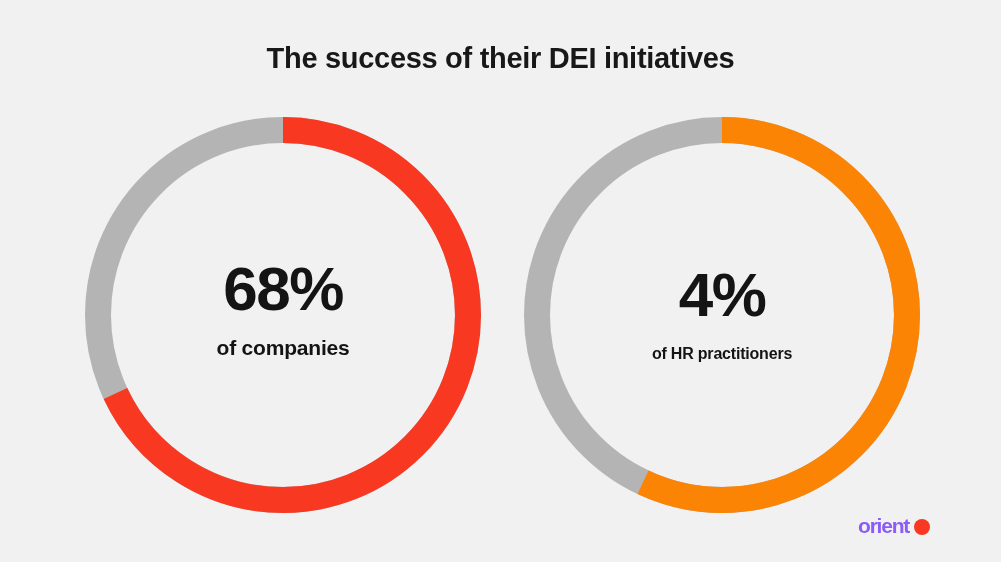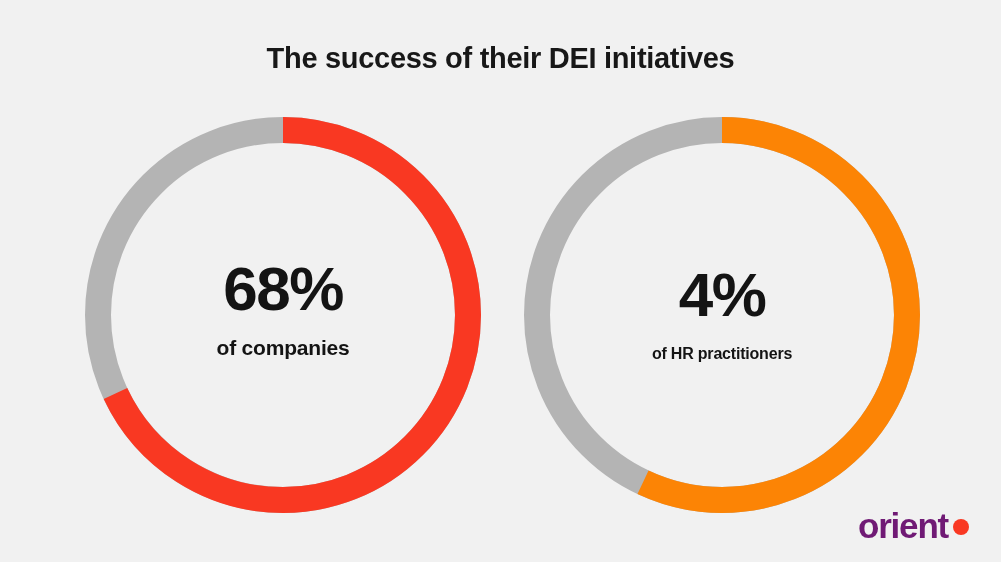--- a/index.html
+++ b/index.html
@@ -91,24 +91,24 @@
   
   #brand-logo {
     position: absolute;
     left: 858px;
     top: 508px;
     height: 34px;
     display: flex;
     align-items: center;
   }
   #brand-logo-text {
-    font-size: 35px;
+    font-size: 21px;
     font-weight: 900;
     letter-spacing: -1.2px;
-    color: #701a75;
+    color: #8b5cf6;
     line-height: 27px;
   }
   #brand-logo-dot {
     width: 16px;
     height: 16px;
     border-radius: 50%;
     background: #f93822;
     margin-left: 5px;
     margin-top: 4px;
   }

